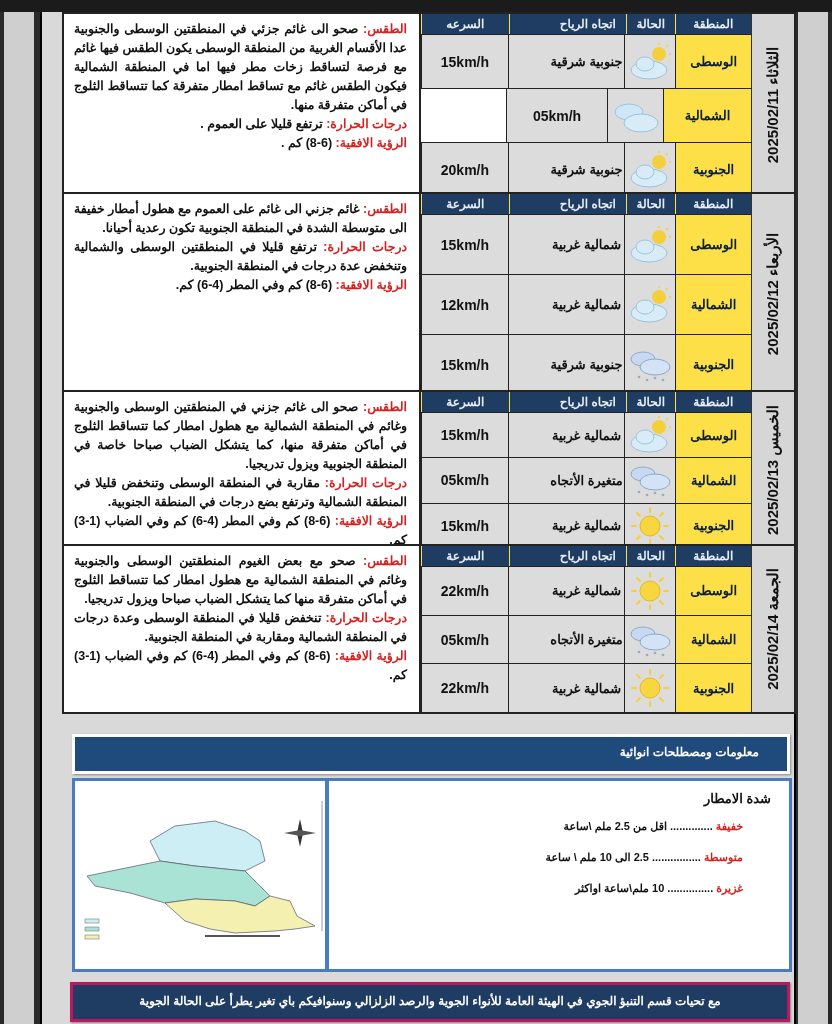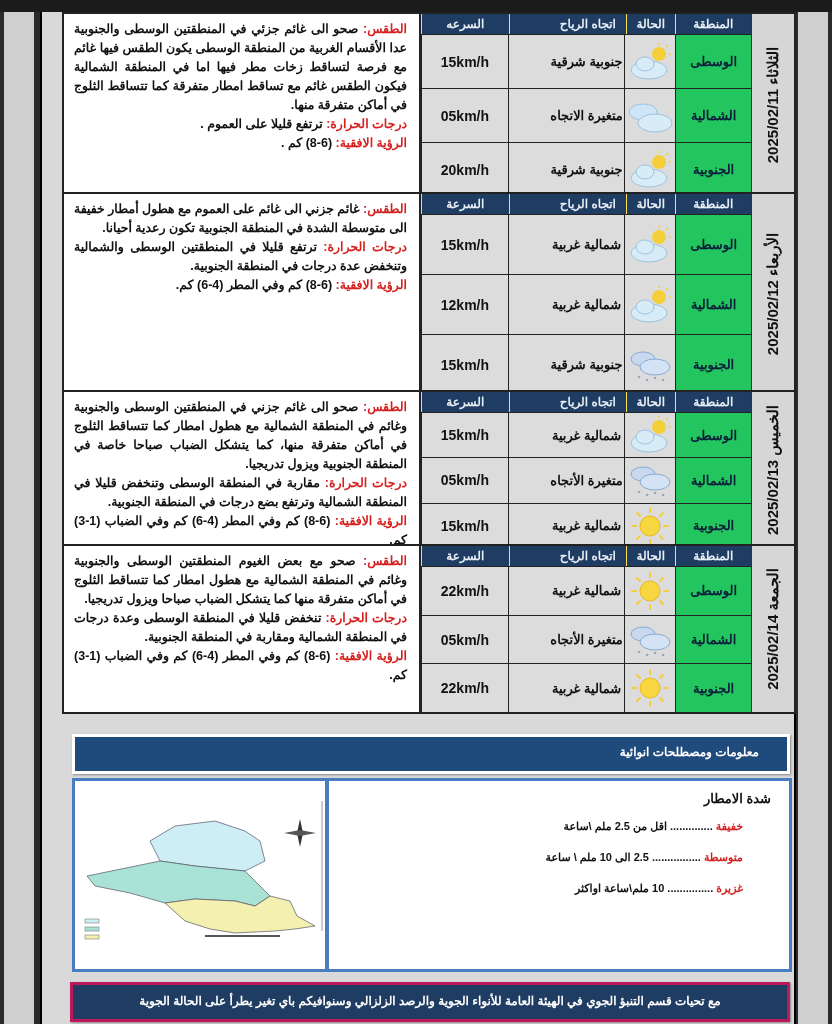--- a/index.html
+++ b/index.html
@@ -13,21 +13,21 @@
 
   .day { position:absolute; left:20px; width:730px; display:flex; flex-direction:row-reverse; border:2px solid #222; background:#fff; }
   .day-label { width:42px; background:#d6d6d6; border-left:1px solid #333; position:relative; }
   .day-label span { position:absolute; left:50%; top:50%; transform:translate(-50%,-50%) rotate(-90deg); white-space:nowrap; font-weight:bold; font-size:15px; color:#111; font-family:"Liberation Sans", sans-serif; direction:rtl; }
   .tbl { width:330px; display:flex; flex-direction:column; border-left:2px solid #222; }
   .hdr { display:flex; flex-direction:row-reverse; height:20px; background:#1f3d63; }
   .hdr div { color:#e8eef6; font-size:12px; text-align:center; line-height:20px; border-left:1px solid #fde047; font-family:"Liberation Sans", sans-serif; font-weight:bold; }
   .c-reg { width:87px; } .c-st { width:55px; } .c-wd { width:88px;padding-left:40px; } .c-sp { width:100px; }
   .row { display:flex; flex-direction:row-reverse; flex:1; border-top:1px solid #222; }
   .row div { display:flex; align-items:center; justify-content:center; font-size:13px; font-weight:bold; color:#111; border-left:1px solid #222; font-family:"Liberation Sans", sans-serif; }
-  .row .c-reg { background:#22c55e; color:#0b1e3a; }
+  .row .c-reg { background:#fde047; color:#0b1e3a; }
   .row .c-st, .row .c-wd, .row .c-sp { background:#dcdcdc; }
   .row .c-sp { font-size:14px; }
   .desc { flex:1; padding:6px 12px 6px 10px; direction:rtl; text-align:justify; font-size:12.5px; line-height:19px; font-weight:bold; color:#111; font-family:"Liberation Sans", sans-serif; }
   .desc .lbl { color:#d62020; }
   .desc p { margin:0; }
 
   .info-bar { position:absolute; left:30px; top:722px; width:712px; height:34px; background:#1f4a7c; border:3px solid #fff; box-shadow:1px 1px 2px #888; }
   .info-bar span { position:absolute; right:28px; top:8px; color:#fff; font-size:12px; font-weight:bold; direction:rtl; font-family:"Liberation Sans", sans-serif; }
 
   .info-box { position:absolute; left:30px; top:766px; width:714px; height:188px; border:3px solid #4a7cc0; background:#fff; display:flex; }
@@ -83,21 +83,20 @@
       <div class="c-sp">15km/h</div>
     </div>
           <div class="row">
       <div class="c-reg">الشمالية</div>
       <div class="c-st">
               <svg class="icon-svg" viewBox="0 0 50 40">
                 <ellipse cx="18" cy="16" rx="14" ry="8" fill="#cfe6f6" stroke="#9cc3dd"></ellipse>
                 <ellipse cx="30" cy="27" rx="17" ry="9" fill="#d8ecf8" stroke="#9cc3dd"></ellipse>
               </svg>
             </div>
-      <div class="c-wd">متغيرة الاتجاه</div>
       <div class="c-sp">05km/h</div>
     </div>
           <div class="row">
       <div class="c-reg">الجنوبية</div>
       <div class="c-st">
               <svg class="icon-svg" viewBox="0 0 50 40">
                 <circle cx="34" cy="12" r="7" fill="#f5cf3a"></circle>
                 <g stroke="#f5cf3a" stroke-width="1.5">
                   <line x1="34" y1="1" x2="34" y2="3"></line>
                   <line x1="44" y1="12" x2="46" y2="12"></line>

